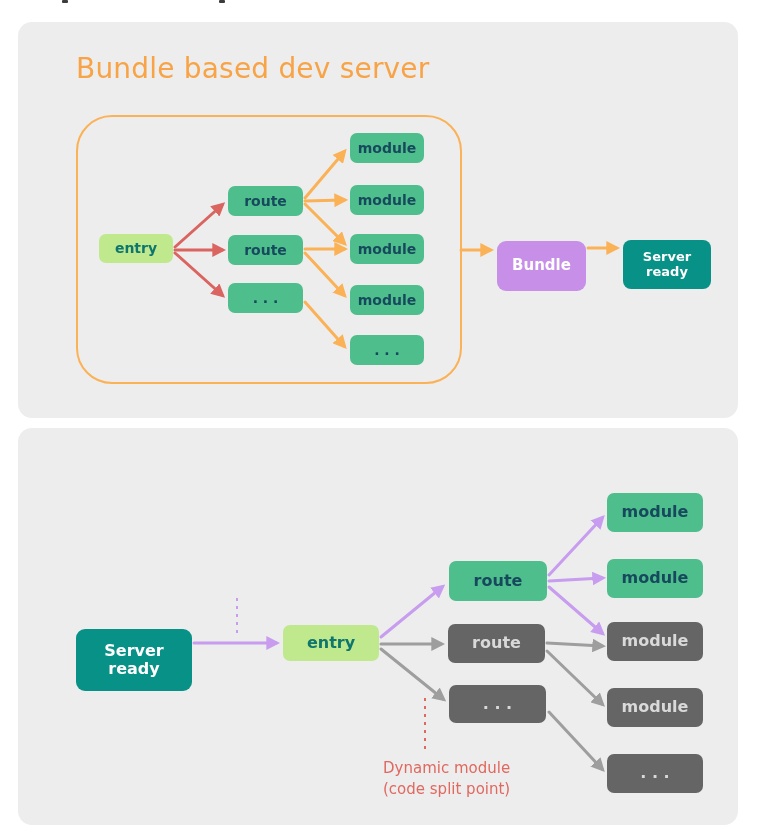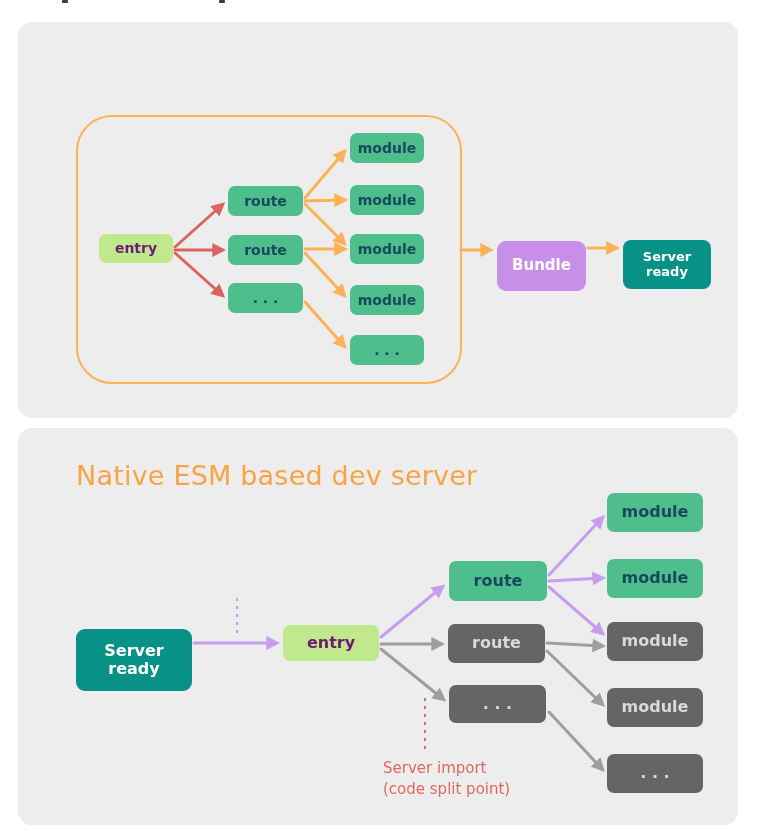--- a/index.html
+++ b/index.html
@@ -15,21 +15,21 @@
 
   .panel-title { position:absolute; left:58px; color:#F8A345; font-weight:normal; letter-spacing:0.2px; }
   #panel-bundle .panel-title { top:30px; font-size:28px; }
   #panel-esm   .panel-title { top:32px; font-size:27px; }
 
   .boundary { position:absolute; left:58px; top:93px; width:386px; height:269px;
               border:2px solid #FBB156; border-radius:36px; background:transparent; }
 
   .node { position:absolute; display:flex; align-items:center; justify-content:center;
           font-weight:bold; border-radius:7px; text-align:center; line-height:1.15; }
-  .node.lightgreen { background:#BFE98C; color:#701a75; }
+  .node.lightgreen { background:#BFE98C; color:#0f766e; }
   .node.green      { background:#4EBE8D; color:#17495D; }
   .node.teal       { background:#089186; color:#ffffff;margin-top:17px; }
   .node.purple     { background:#C78FE8; color:#ffffff; }
   .node.darkgray   { background:#656565; color:#D9D9D9; }
 
   
   .b-node { width:75px; height:30px; font-size:14px; }
   #b-entry  { left:81px;  top:212px; width:74px; height:29px; }
   #b-route1 { left:210px; top:164px; }
   #b-route2 { left:210px; top:213px; }
@@ -63,20 +63,21 @@
 </style>
 </head>
 <body>
 
 <div id="stage">
 
   <div class="crop-mark" style="left:62px;"></div>
   <div class="crop-mark" style="left:219px;"></div>
 
   <section class="panel" id="panel-bundle">
+    <h2 class="panel-title">Bundle based dev server</h2>
 
     <div class="boundary"></div>
 
     <div class="node lightgreen b-node" id="b-entry">
       <span>entry</span>
     </div>
 
     <div class="node green b-node" id="b-route1">
       <span>route</span>
     </div>
@@ -133,21 +134,20 @@
         <line x1="287" y1="227" x2="326" y2="227" marker-end="url(#ah-orange)"></line>
         <line x1="287" y1="231" x2="326" y2="273" marker-end="url(#ah-orange)"></line>
         <line x1="287" y1="280" x2="326" y2="324" marker-end="url(#ah-orange)"></line>
         <line x1="443" y1="228" x2="472" y2="228" marker-end="url(#ah-orange)"></line>
         <line x1="570" y1="226" x2="598" y2="226" marker-end="url(#ah-orange)"></line>
       </g>
     </svg>
   </section>
 
   <section class="panel" id="panel-esm">
-    <h2 class="panel-title">Native ESM based dev server</h2>
 
     <div class="node teal" id="e-server">
       <span>Server</span>
       <span>ready</span>
     </div>
 
 
     <div class="node lightgreen" id="e-entry">
       <span>entry</span>
     </div>
@@ -172,21 +172,21 @@
       <span>module</span>
     </div>
     <div class="node darkgray e-node" id="e-mod4">
       <span>module</span>
     </div>
     <div class="node darkgray e-node" id="e-mod5">
       <span>. . .</span>
     </div>
 
     <div class="float-label" id="dyn-label">
-      <div>Server import</div>
+      <div>Dynamic module</div>
       <div>(code split point)</div>
     </div>
 
     <svg class="arrows" width="720" height="397">
       <defs>
         <marker id="ah-purple" viewBox="0 0 10 10" refX="7" refY="5" markerWidth="4.6" markerHeight="4.6" orient="auto-start-reverse">
           <path d="M0,0 L10,5 L0,10 z" fill="#C89CEE"></path>
         </marker>
         <marker id="ah-gray" viewBox="0 0 10 10" refX="7" refY="5" markerWidth="4.6" markerHeight="4.6" orient="auto-start-reverse">
           <path d="M0,0 L10,5 L0,10 z" fill="#9E9E9E"></path>

